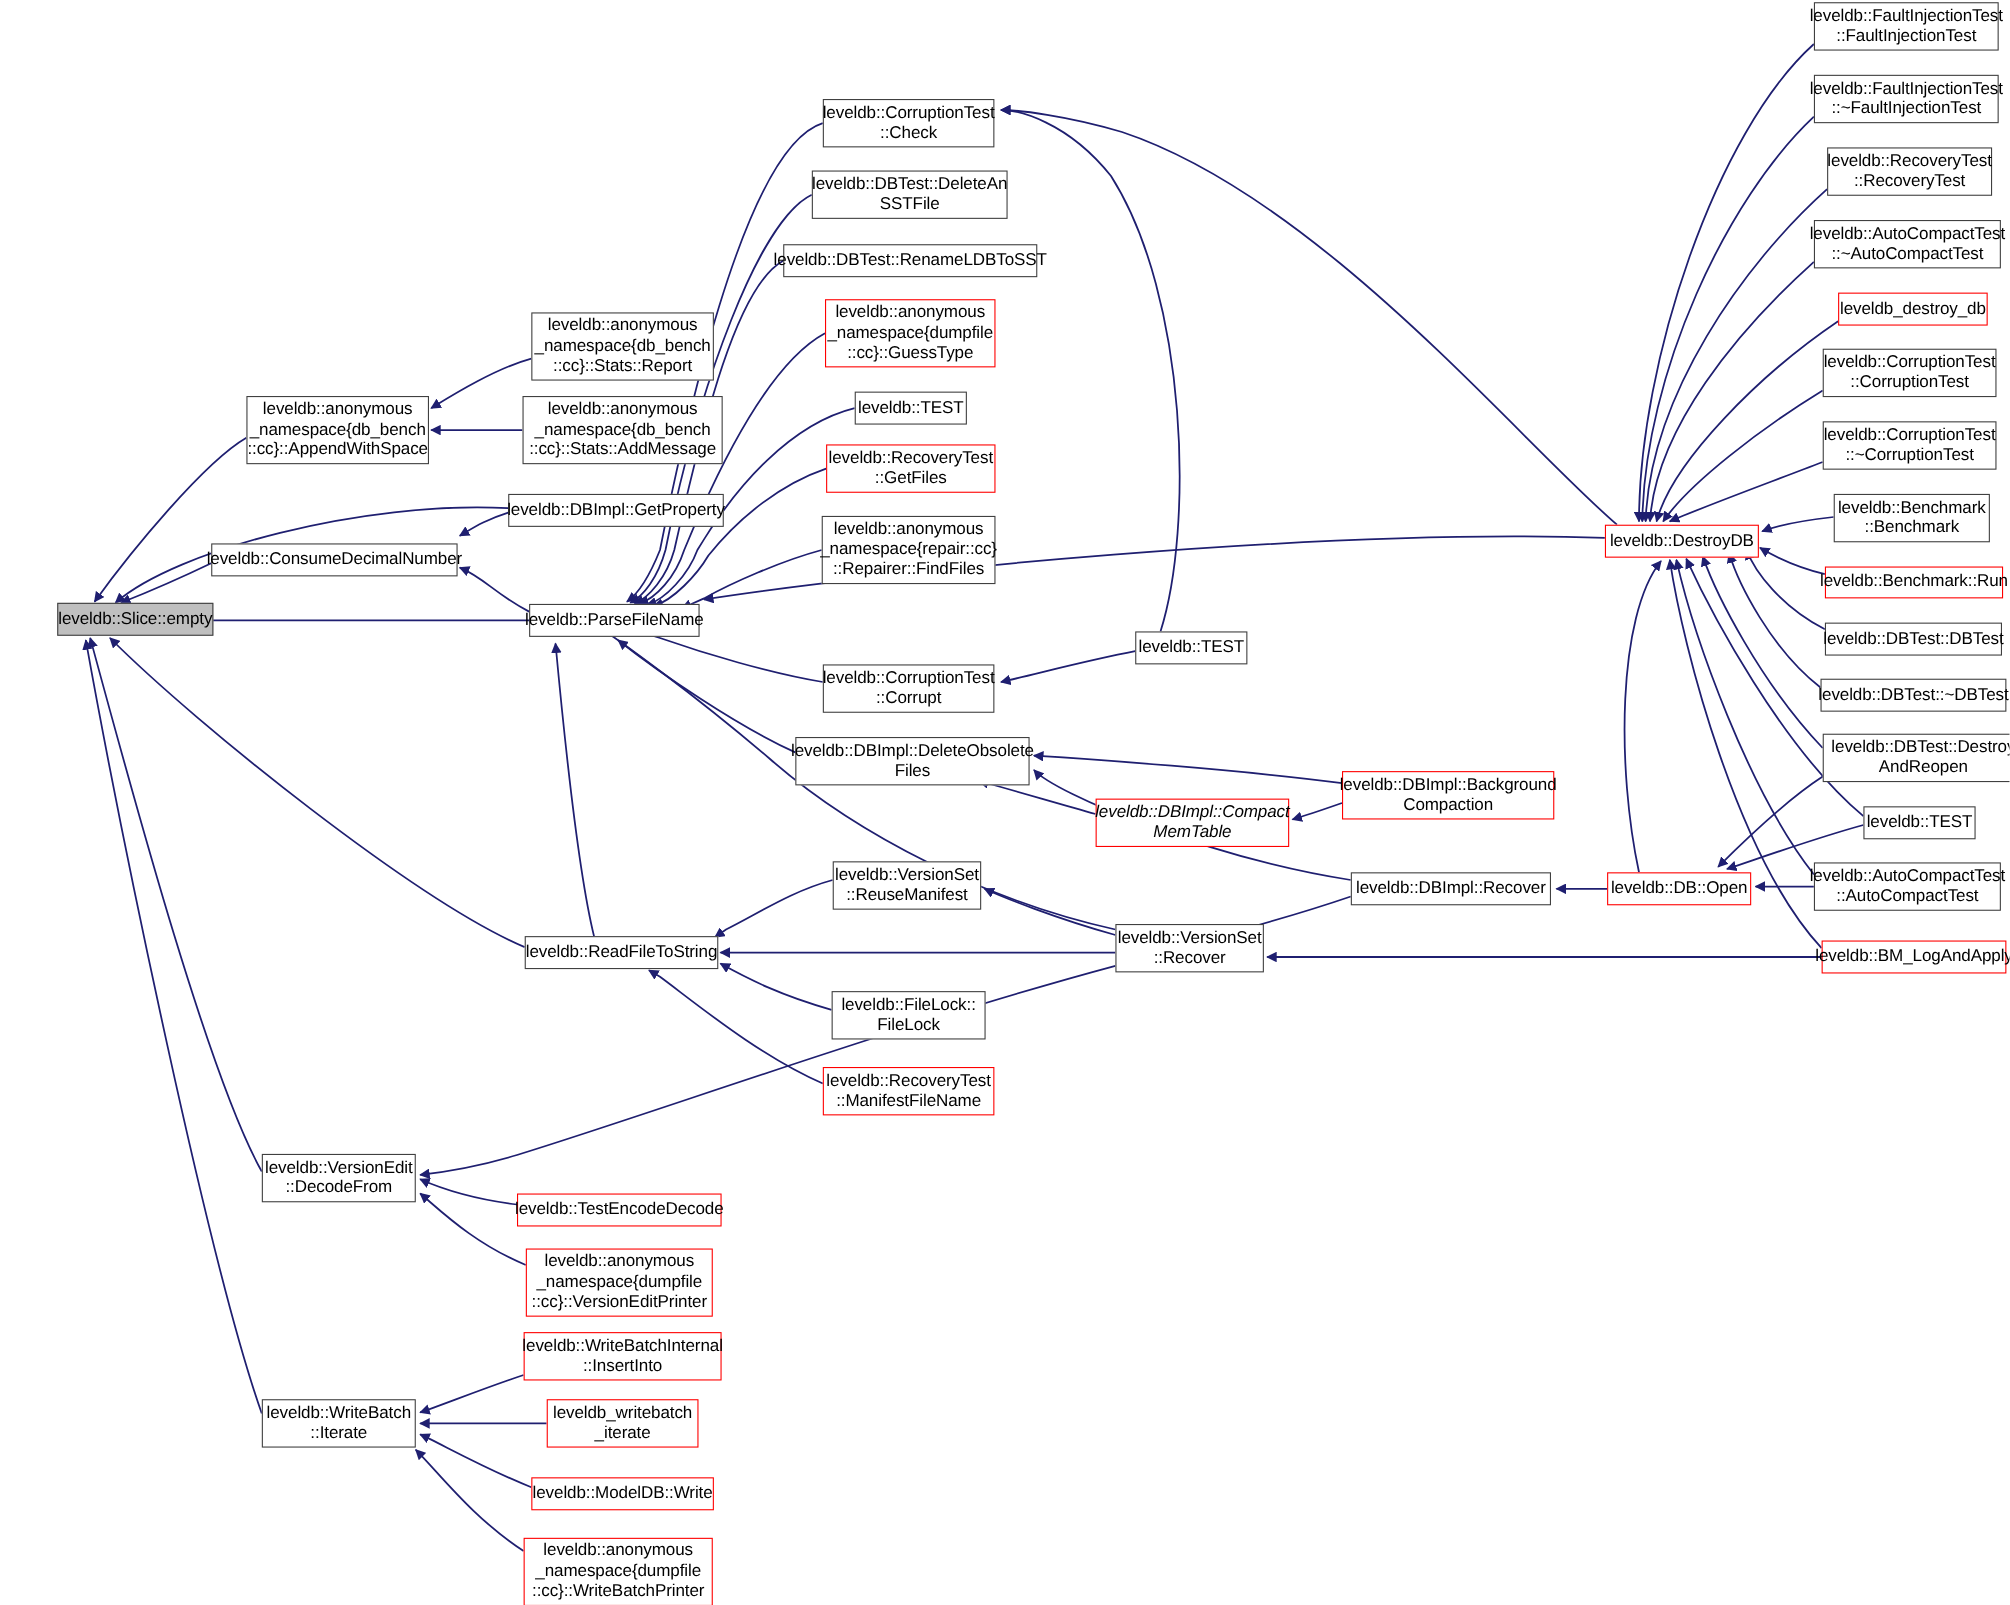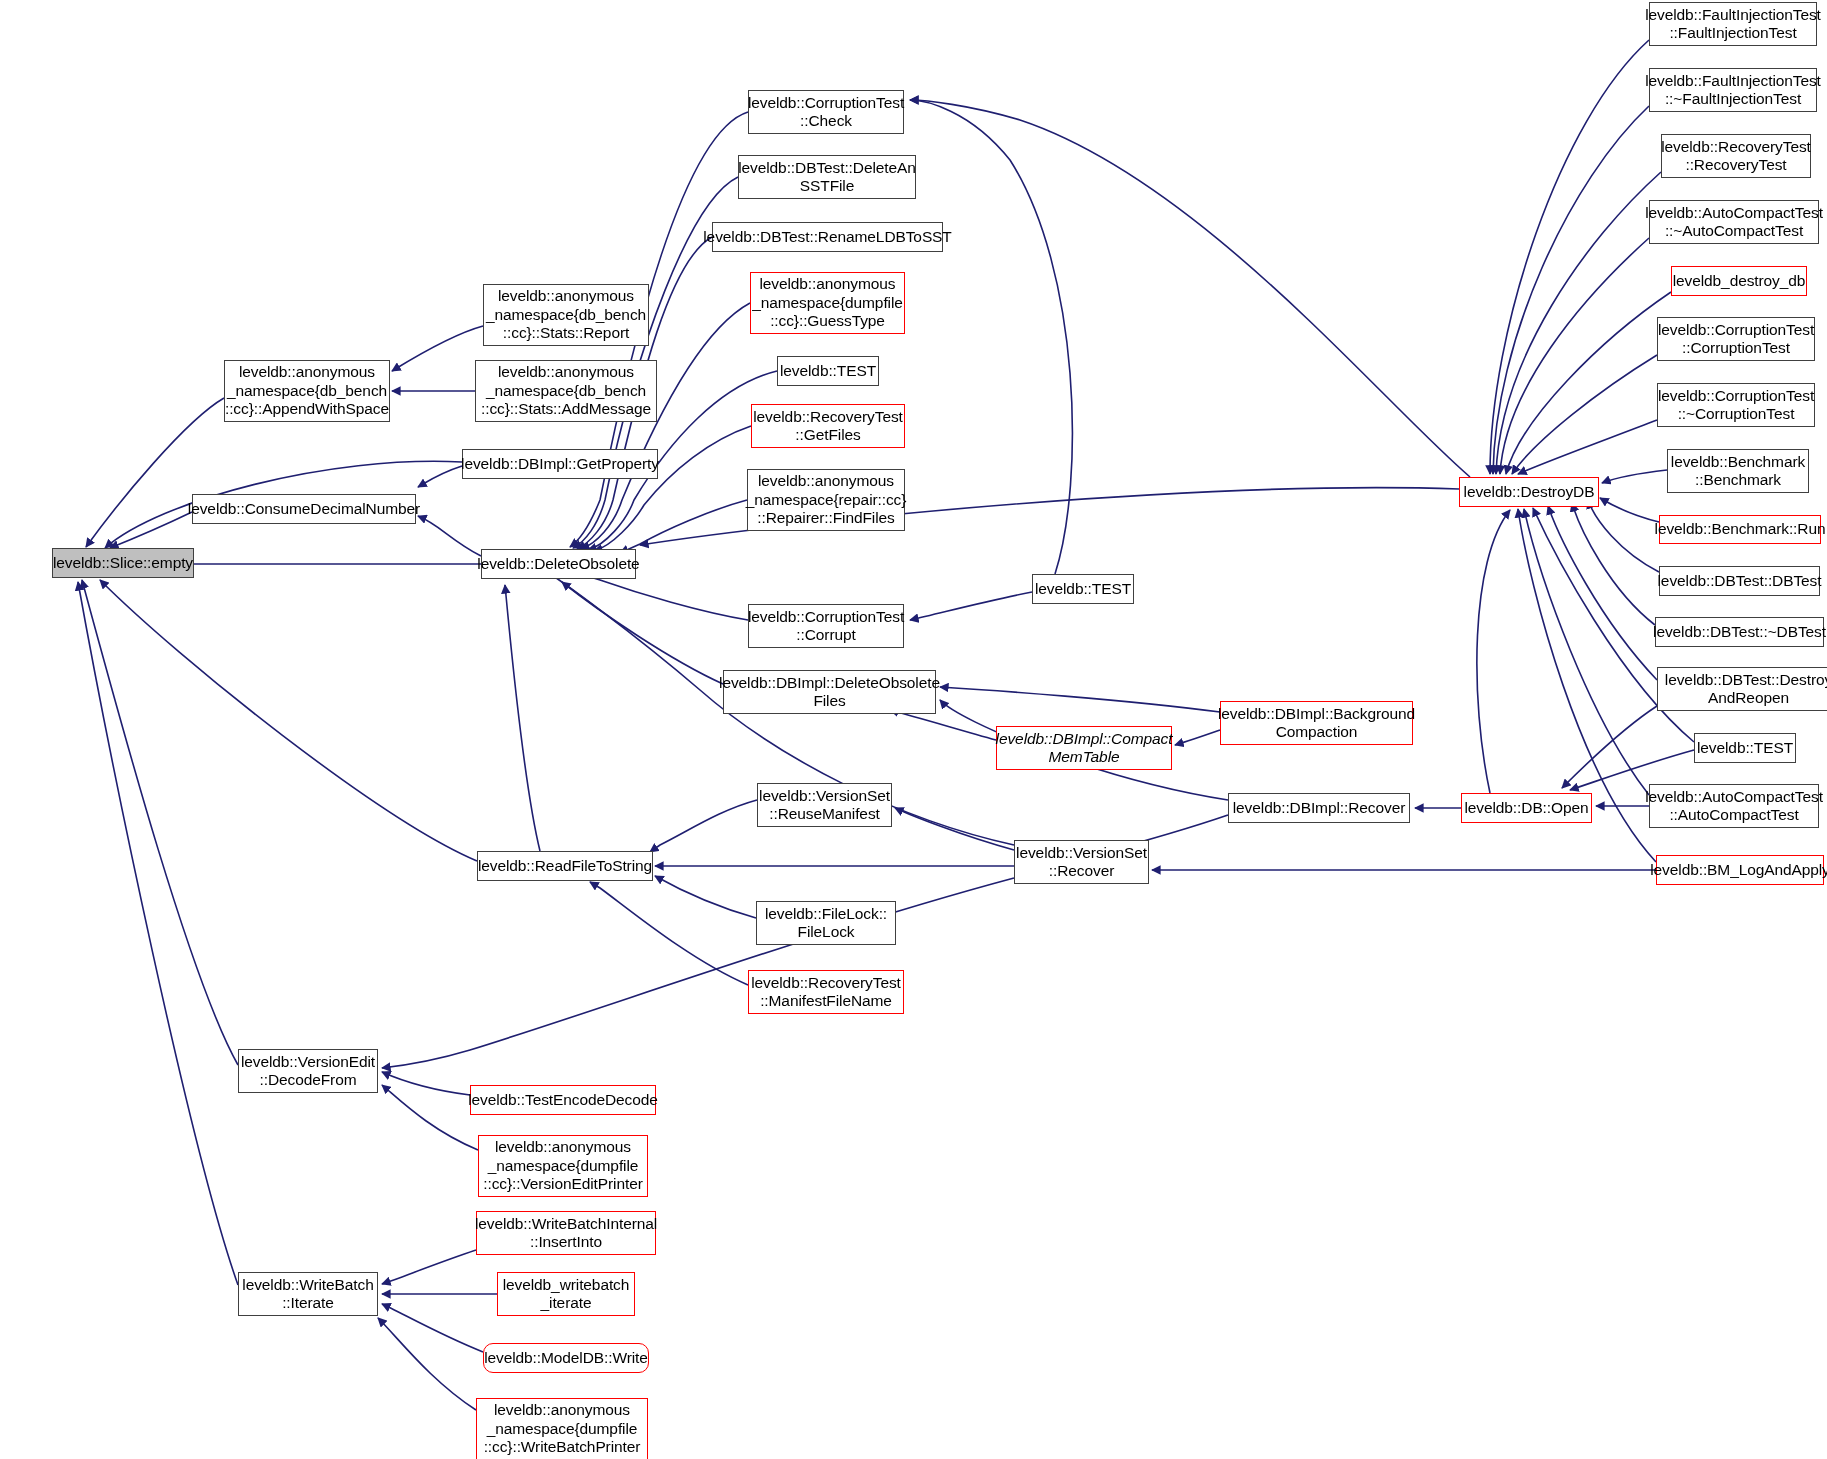--- a/index.html
+++ b/index.html
@@ -133,21 +133,21 @@
 _namespace{db_bench
 ::cc}::AppendWithSpace</div>
       <div class="node" style="left: 483px; top: 284px; width: 166px; height: 62px;">leveldb::anonymous
 _namespace{db_bench
 ::cc}::Stats::Report</div>
       <div class="node" style="left: 475px; top: 360px; width: 182px; height: 62px;">leveldb::anonymous
 _namespace{db_bench
 ::cc}::Stats::AddMessage</div>
       <div class="node" style="left: 192px; top: 494px; width: 224px; height: 30px;">leveldb::ConsumeDecimalNumber</div>
       <div class="node" style="left: 462px; top: 449px; width: 196px; height: 30px;">leveldb::DBImpl::GetProperty</div>
-      <div class="node" style="left: 481px; top: 549px; width: 155px; height: 30px;">leveldb::DeleteObsolete</div>
+      <div class="node" style="left: 481px; top: 549px; width: 155px; height: 30px;">leveldb::ParseFileName</div>
       <div class="node" style="left: 748px; top: 90px; width: 156px; height: 44px;">leveldb::CorruptionTest
 ::Check</div>
       <div class="node" style="left: 738px; top: 155px; width: 178px; height: 44px;">leveldb::DBTest::DeleteAn
 SSTFile</div>
       <div class="node" style="left: 712px; top: 222px; width: 231px; height: 30px;">leveldb::DBTest::RenameLDBToSST</div>
       <div class="node red" style="left: 750px; top: 272px; width: 155px; height: 62px;">leveldb::anonymous
 _namespace{dumpfile
 ::cc}::GuessType</div>
       <div class="node" style="left: 777px; top: 356px; width: 102px; height: 30px;">leveldb::TEST</div>
       <div class="node red" style="left: 751px; top: 404px; width: 154px; height: 44px;">leveldb::RecoveryTest
@@ -180,21 +180,21 @@
       <div class="node red" style="left: 470px; top: 1085px; width: 186px; height: 30px;">leveldb::TestEncodeDecode</div>
       <div class="node red" style="left: 478px; top: 1135px; width: 170px; height: 62px;">leveldb::anonymous
 _namespace{dumpfile
 ::cc}::VersionEditPrinter</div>
       <div class="node red" style="left: 476px; top: 1211px; width: 180px; height: 44px;">leveldb::WriteBatchInternal
 ::InsertInto</div>
       <div class="node" style="left: 238px; top: 1272px; width: 140px; height: 44px;">leveldb::WriteBatch
 ::Iterate</div>
       <div class="node red" style="left: 497px; top: 1272px; width: 138px; height: 44px;">leveldb_writebatch
 _iterate</div>
-      <div class="node red" style="left: 483px; top: 1343px; width: 166px; height: 30px; border-radius: 10px;">leveldb::ModelDB::Write</div>
+      <div class="node red" style="left: 483px; top: 1343px; width: 166px; height: 30px;">leveldb::ModelDB::Write</div>
       <div class="node red" style="left: 476px; top: 1398px; width: 172px; height: 62px;">leveldb::anonymous
 _namespace{dumpfile
 ::cc}::WriteBatchPrinter</div>
       <div class="node red" style="left: 1459px; top: 477px; width: 140px; height: 30px;">leveldb::DestroyDB</div>
       <div class="node" style="left: 1649px; top: 2px; width: 168px; height: 44px;">leveldb::FaultInjectionTest
 ::FaultInjectionTest</div>
       <div class="node" style="left: 1649px; top: 68px; width: 168px; height: 44px;">leveldb::FaultInjectionTest
 ::~FaultInjectionTest</div>
       <div class="node" style="left: 1661px; top: 134px; width: 150px; height: 44px;">leveldb::RecoveryTest
 ::RecoveryTest</div>

